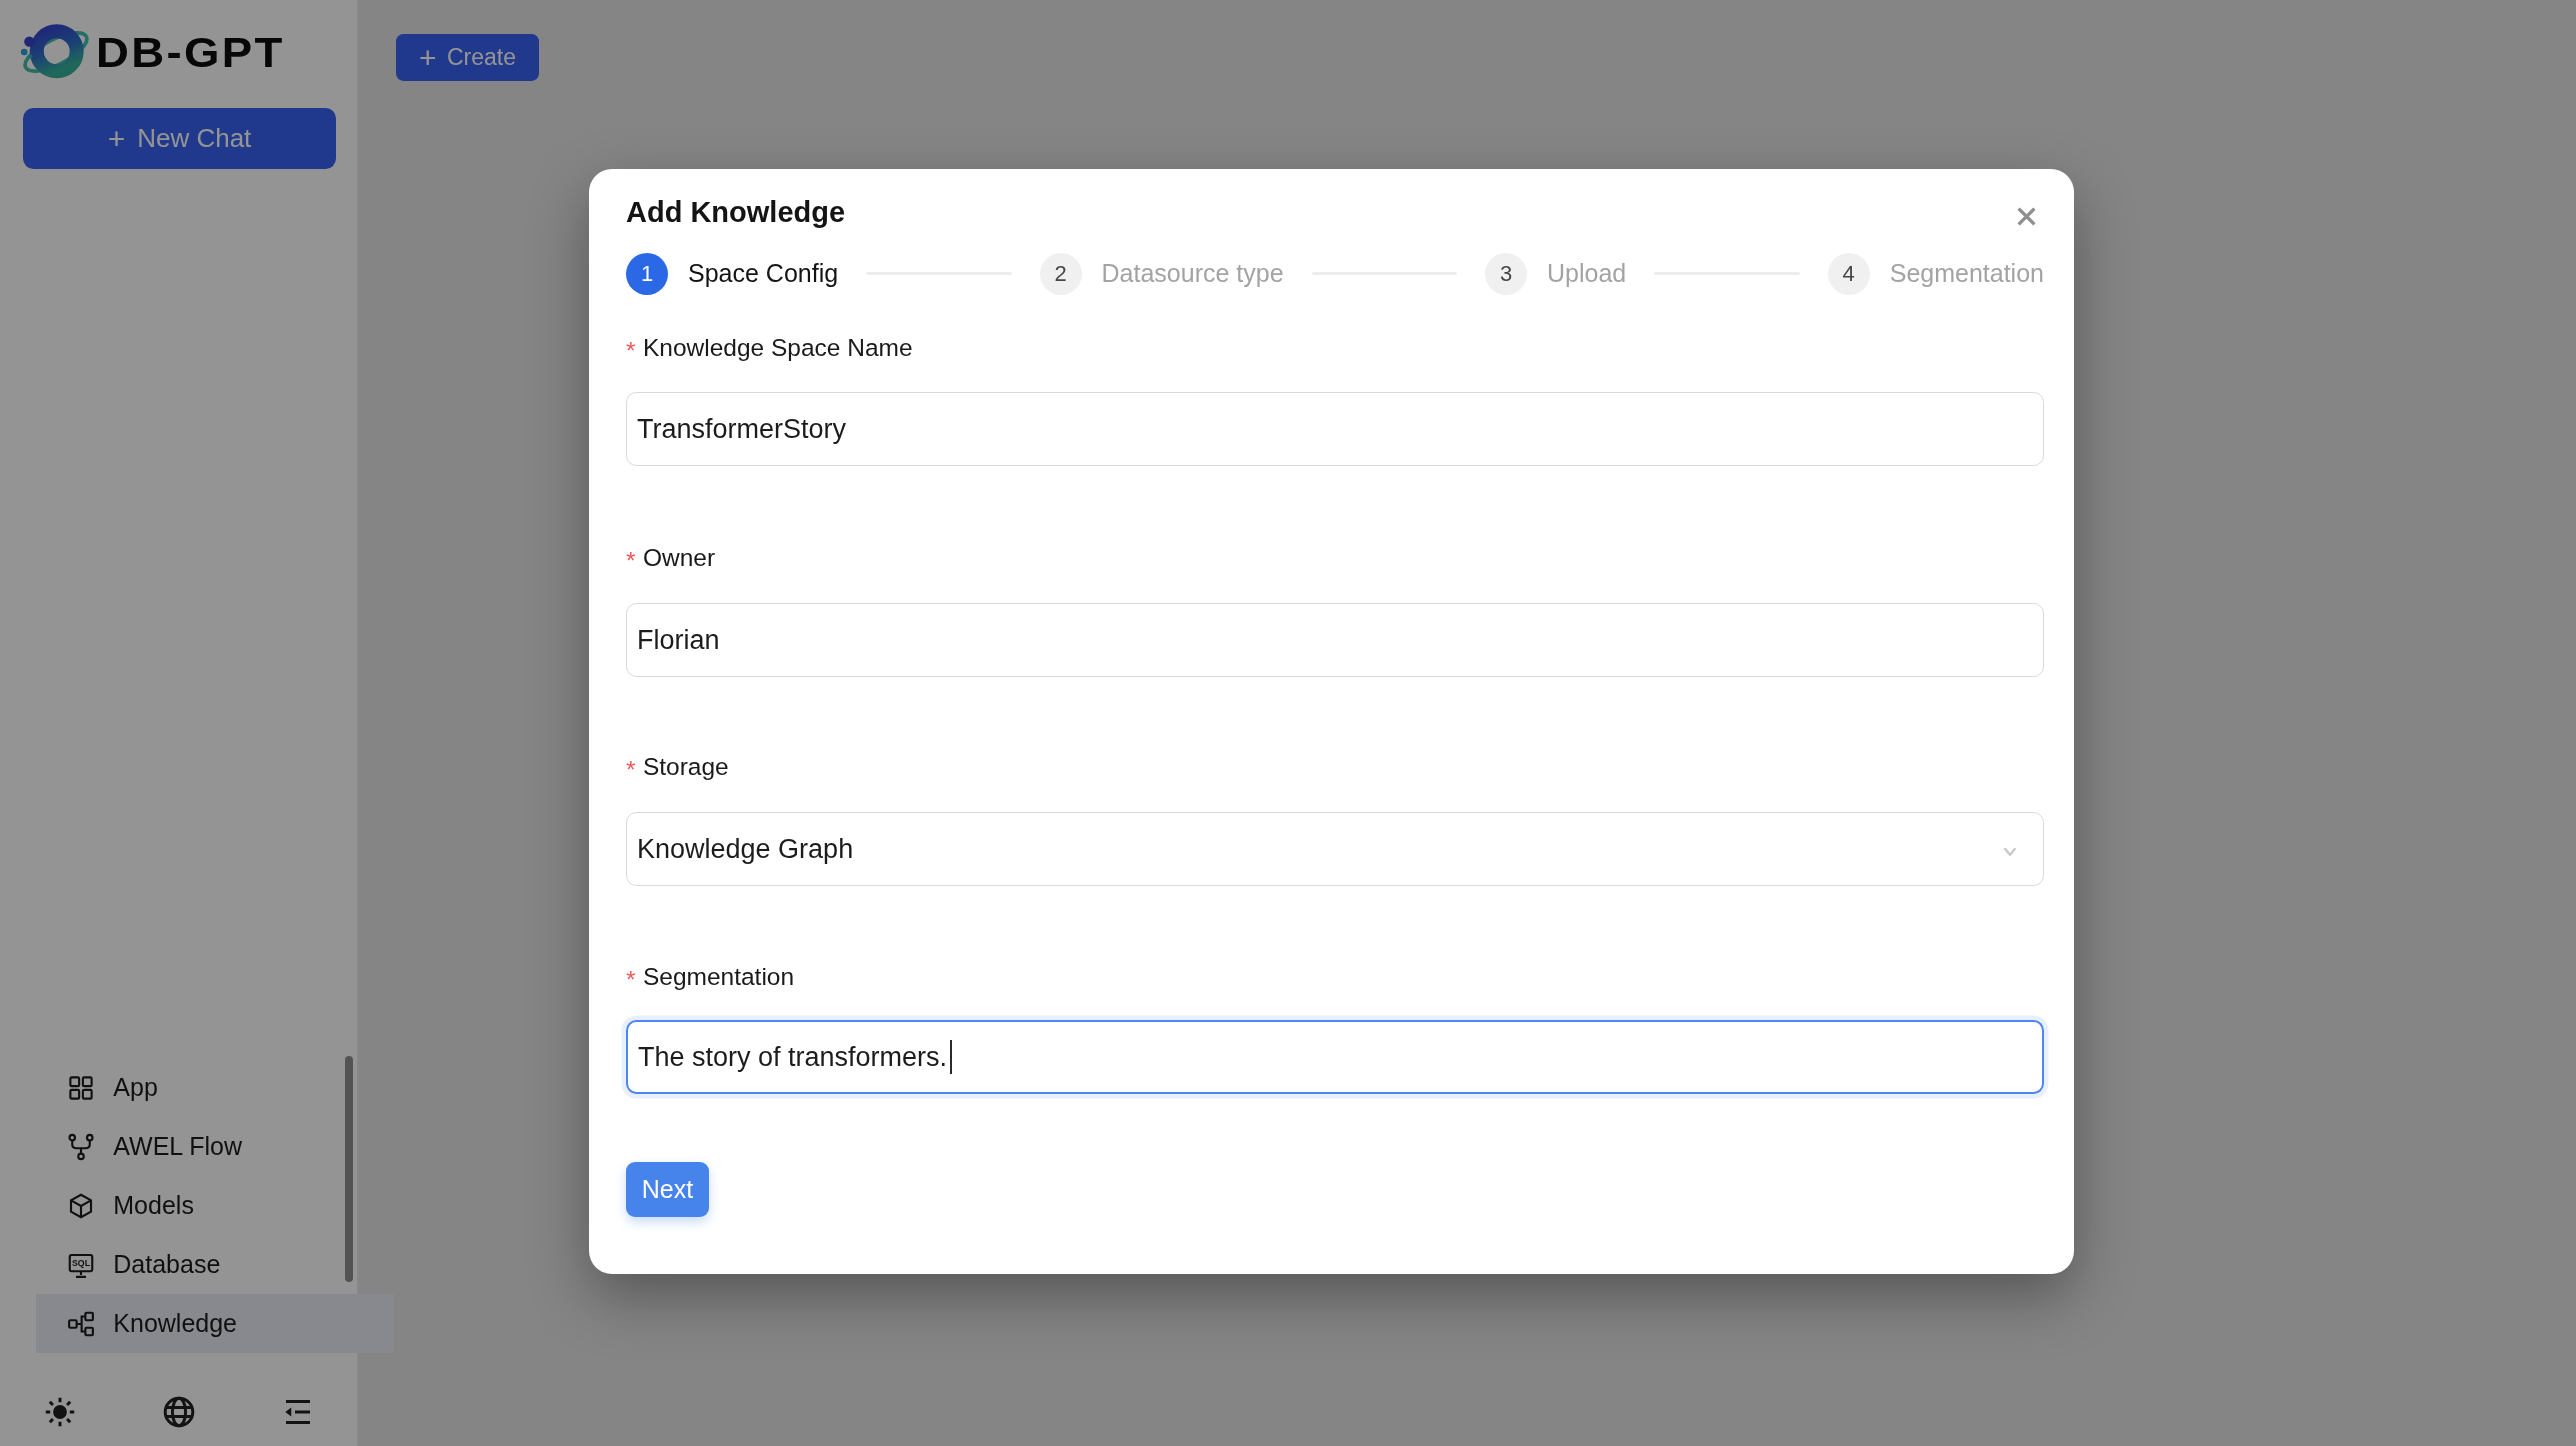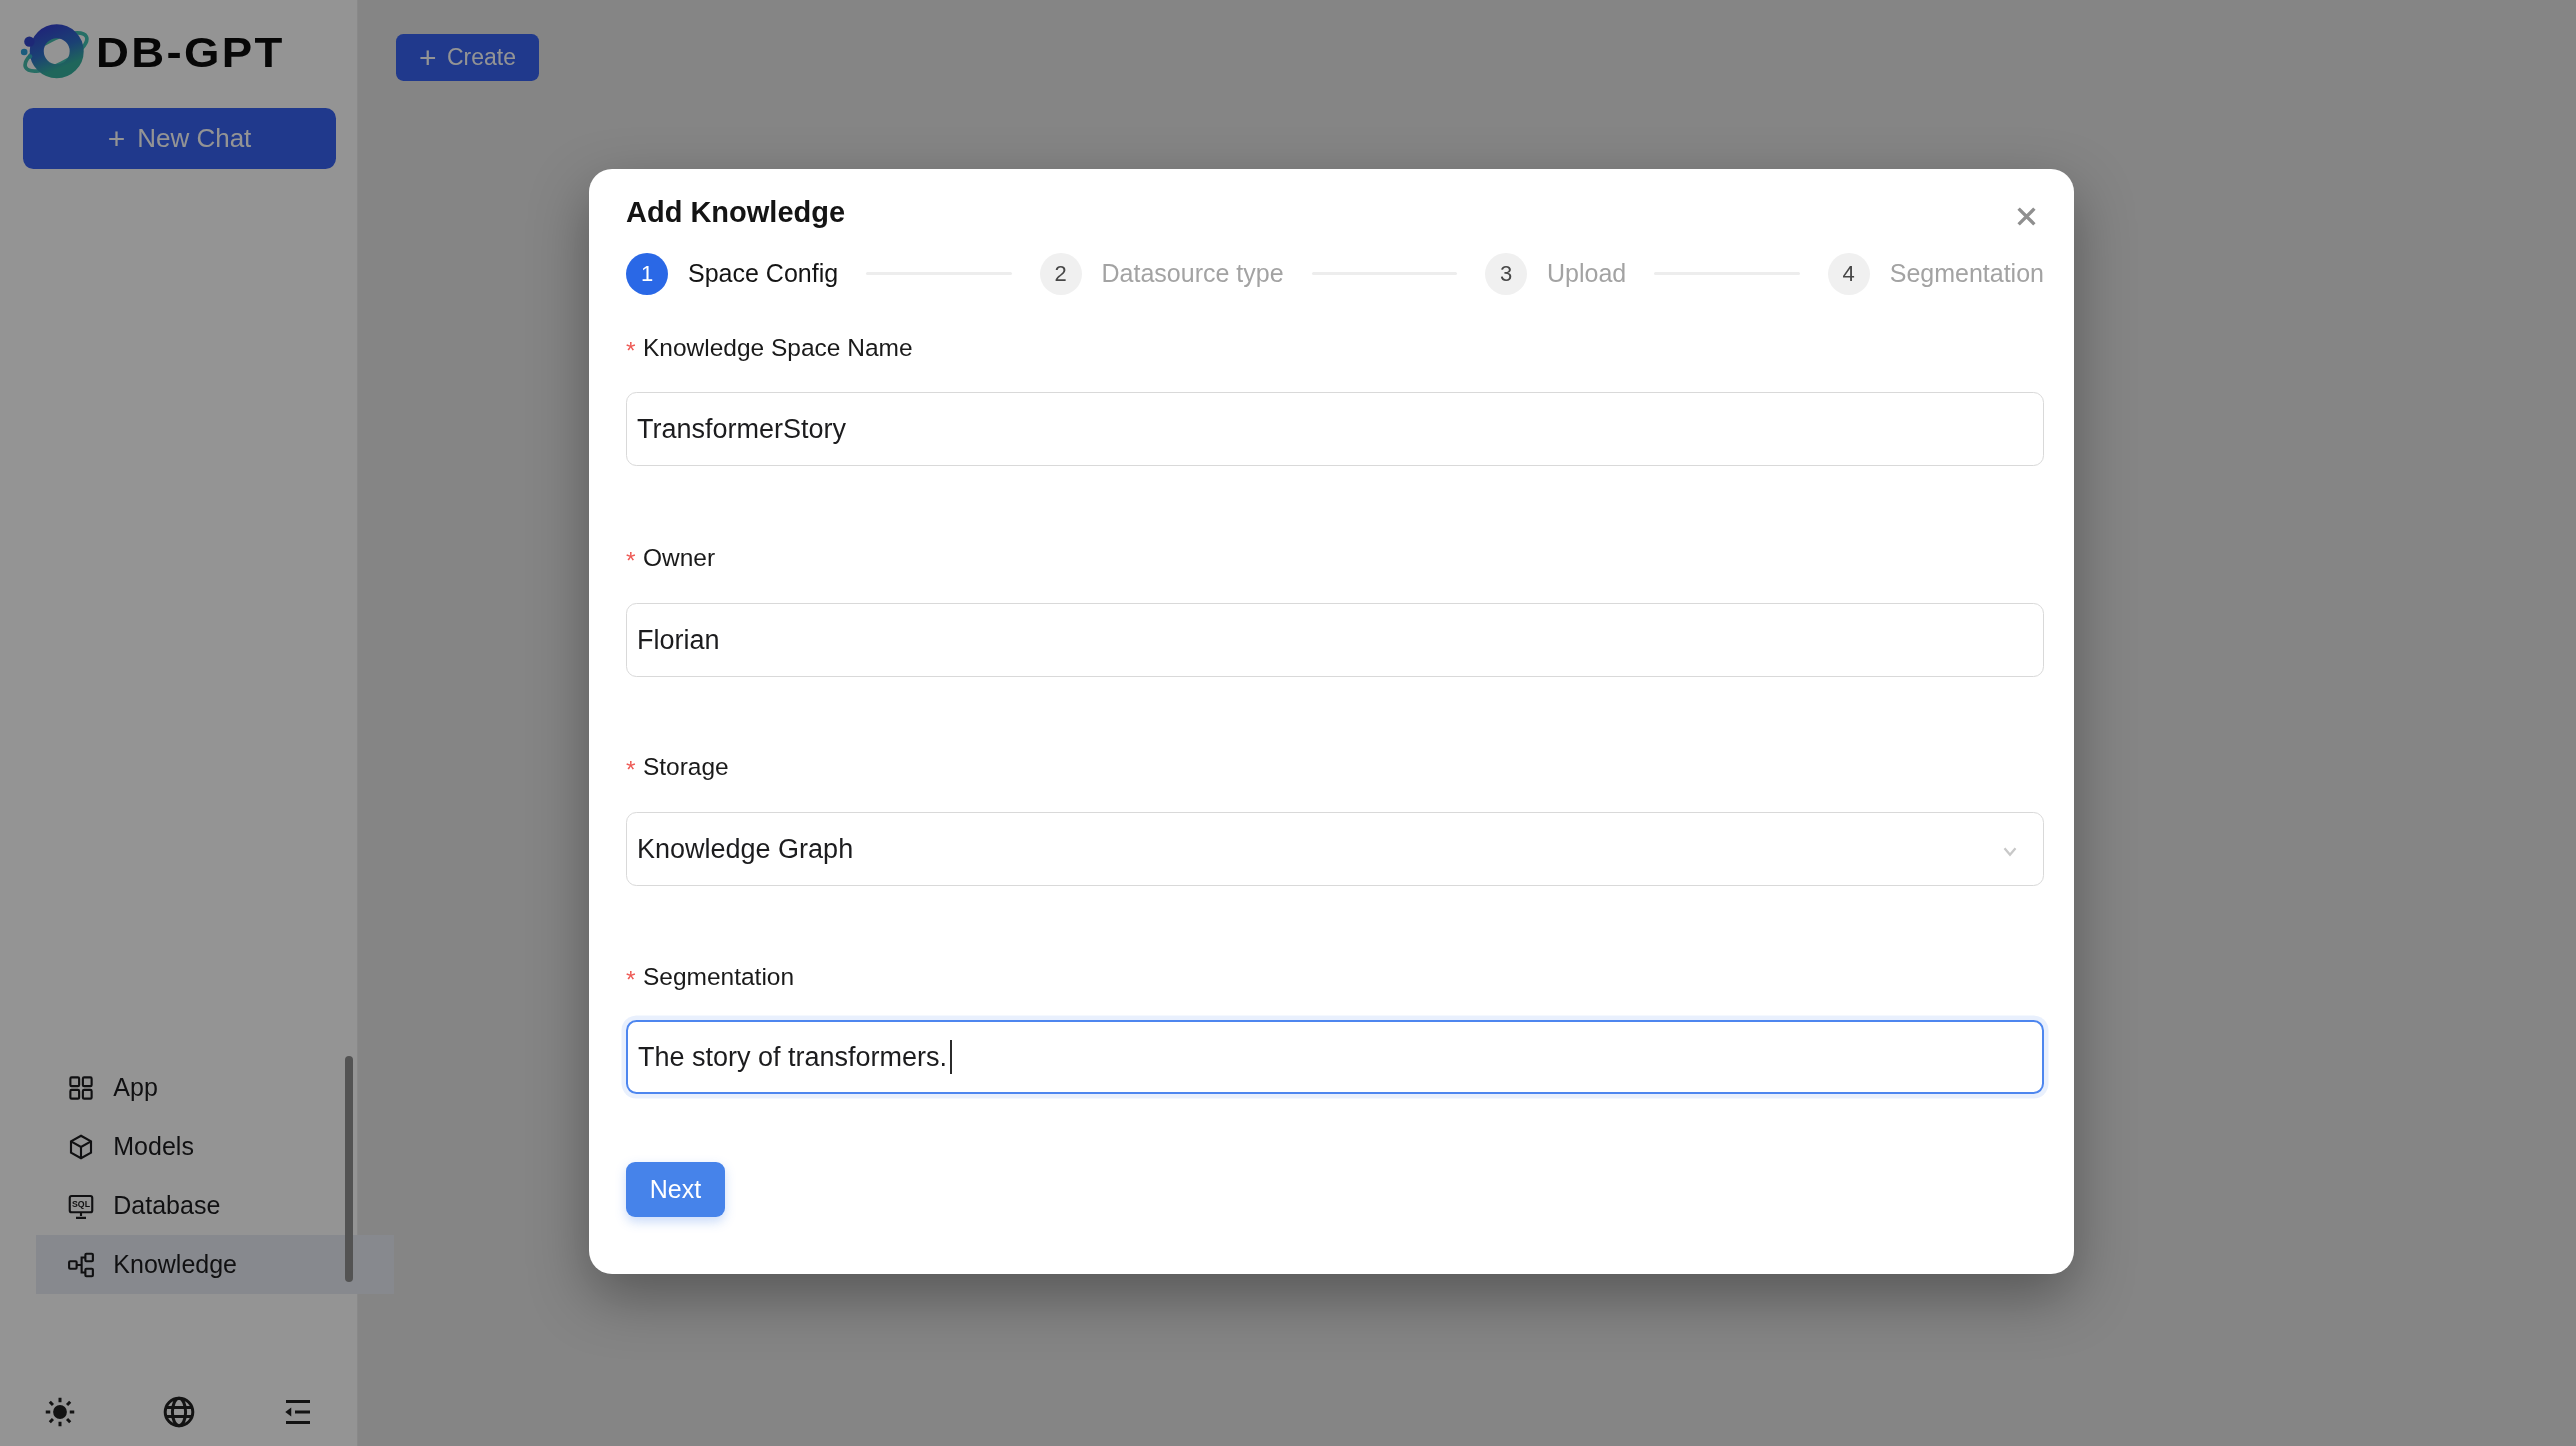--- a/index.html
+++ b/index.html
@@ -48,21 +48,21 @@
   .form-label { position:absolute; left:37px; font-size:24.5px; color:#1a1a1a; display:flex; align-items:center; gap:7.4px; }
   .req { color:#ee5a55; font-size:24.5px; transform:translateY(3px); }
 
   .field { position:absolute; left:37px; width:1418px; height:74px; background:#ffffff; border:1.5px solid #d9d9d9; border-radius:10.4px; display:flex; align-items:center; padding:0 10px; font-size:27px; color:#1c1c1e; }
   input.field { outline:none; }
   .field.focused { border:2.2px solid #4d86ef; box-shadow:0 0 0 4.5px rgba(77,134,239,0.12); }
   .chevron { position:absolute; right:22px; top:50%; transform:translateY(-50%); width:22px; height:22px; }
   .chevron svg { width:22px; height:22px; stroke:#c8c8c8; stroke-width:2.5; fill:none; }
   .caret { display:inline-block; width:2.2px; height:34px; background:#2b2b2b; margin-left:3px; }
 
-  .next-btn { position:absolute; left:37px; top:993px; width:99px; height:55px; background:#4683ea; border:none; border-radius:9px; color:#ffffff; font-size:25px; display:flex; align-items:center; justify-content:center; cursor:pointer; box-shadow:0 4.5px 10.4px rgba(70,131,234,0.28); }
+  .next-btn { position:absolute; left:37px; top:993px; width:83px; height:55px; background:#4683ea; border:none; border-radius:9px; color:#ffffff; font-size:25px; display:flex; align-items:center; justify-content:center; cursor:pointer; box-shadow:0 4.5px 10.4px rgba(70,131,234,0.28); }
 
   .lbl1 { top:165px; } .in1 { top:223px; }
   .lbl2 { top:375px; } .in2 { top:434px; }
   .lbl3 { top:584px; } .in3 { top:643px; }
   .lbl4 { top:794px; } .in4 { top:851px; }
 </style>
 </head>
 <body>
 
 <div class="app">
@@ -105,20 +105,31 @@
               <rect x="13.5" y="3.5" width="7" height="7" rx="1"></rect>
               <rect x="3.5" y="13.5" width="7" height="7" rx="1"></rect>
               <rect x="13.5" y="13.5" width="7" height="7" rx="1"></rect>
             </svg>
         </span>
         <span>App</span>
       </div>
       <div class="nav-item">
         <span class="nav-icon">
           <svg viewBox="0 0 24 24">
+              <circle cx="5" cy="4.5" r="2.2"></circle>
+              <circle cx="19" cy="4.5" r="2.2"></circle>
+              <circle cx="12" cy="19.5" r="2.2"></circle>
+              <path d="M5 6.7 V10 q0 3 3.5 3 h7 q3.5 0 3.5 -3 V6.7 M12 13 v4.3"></path>
+            </svg>
+        </span>
+        <span>AWEL Flow</span>
+      </div>
+      <div class="nav-item">
+        <span class="nav-icon">
+          <svg viewBox="0 0 24 24">
               <path d="M12 3 L20 7.5 V16.5 L12 21 L4 16.5 V7.5 Z"></path>
               <path d="M4 7.5 L12 12 L20 7.5 M12 12 V21"></path>
             </svg>
         </span>
         <span>Models</span>
       </div>
       <div class="nav-item">
         <span class="nav-icon">
           <svg viewBox="0 0 24 24" style="font-size:34px">
               <rect x="3" y="4" width="18" height="13" rx="1.5"></rect>

